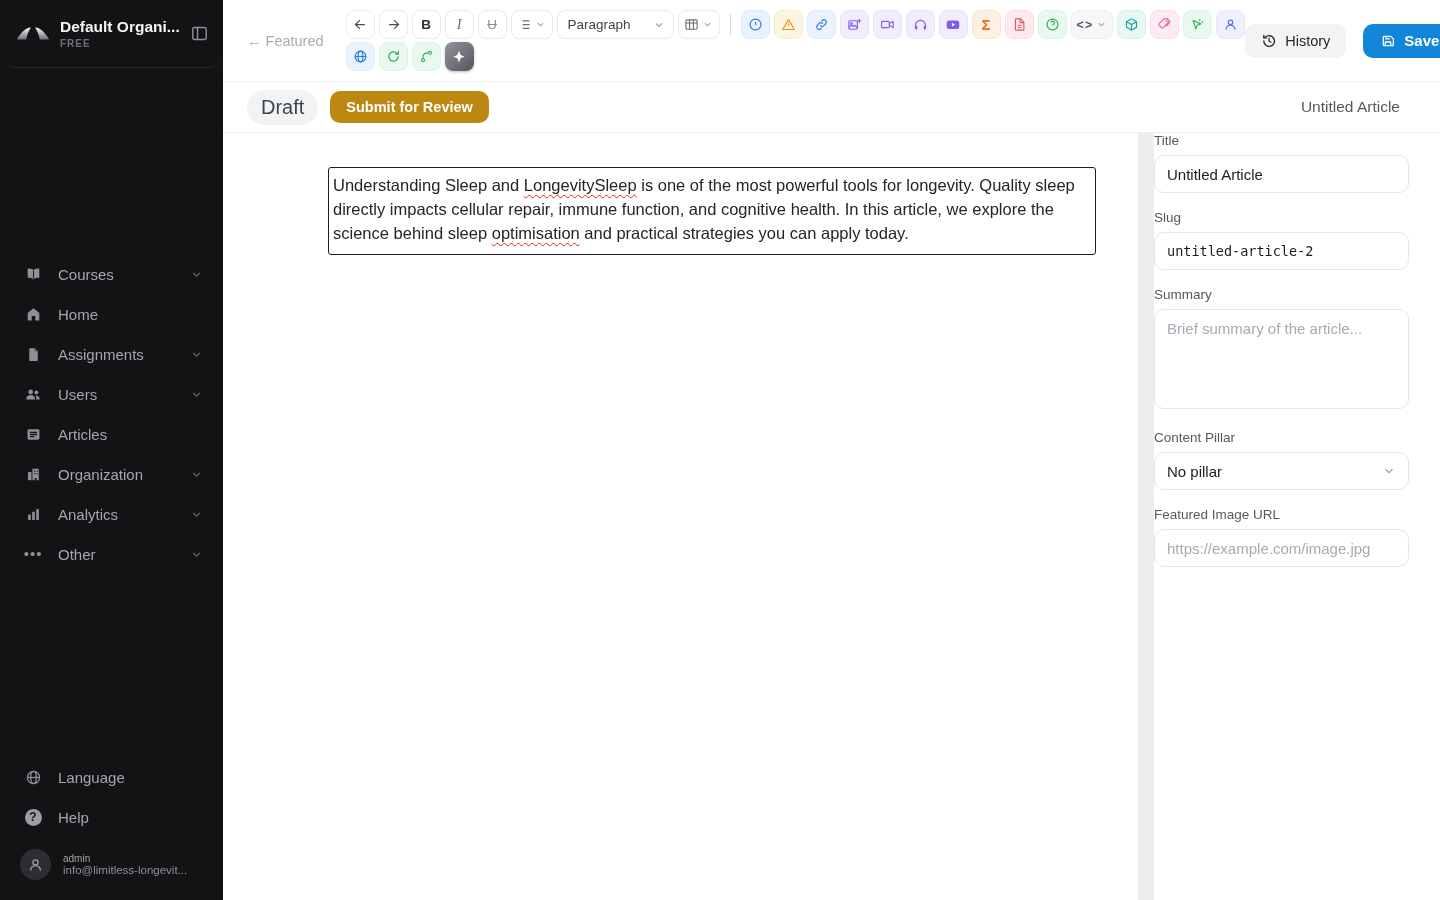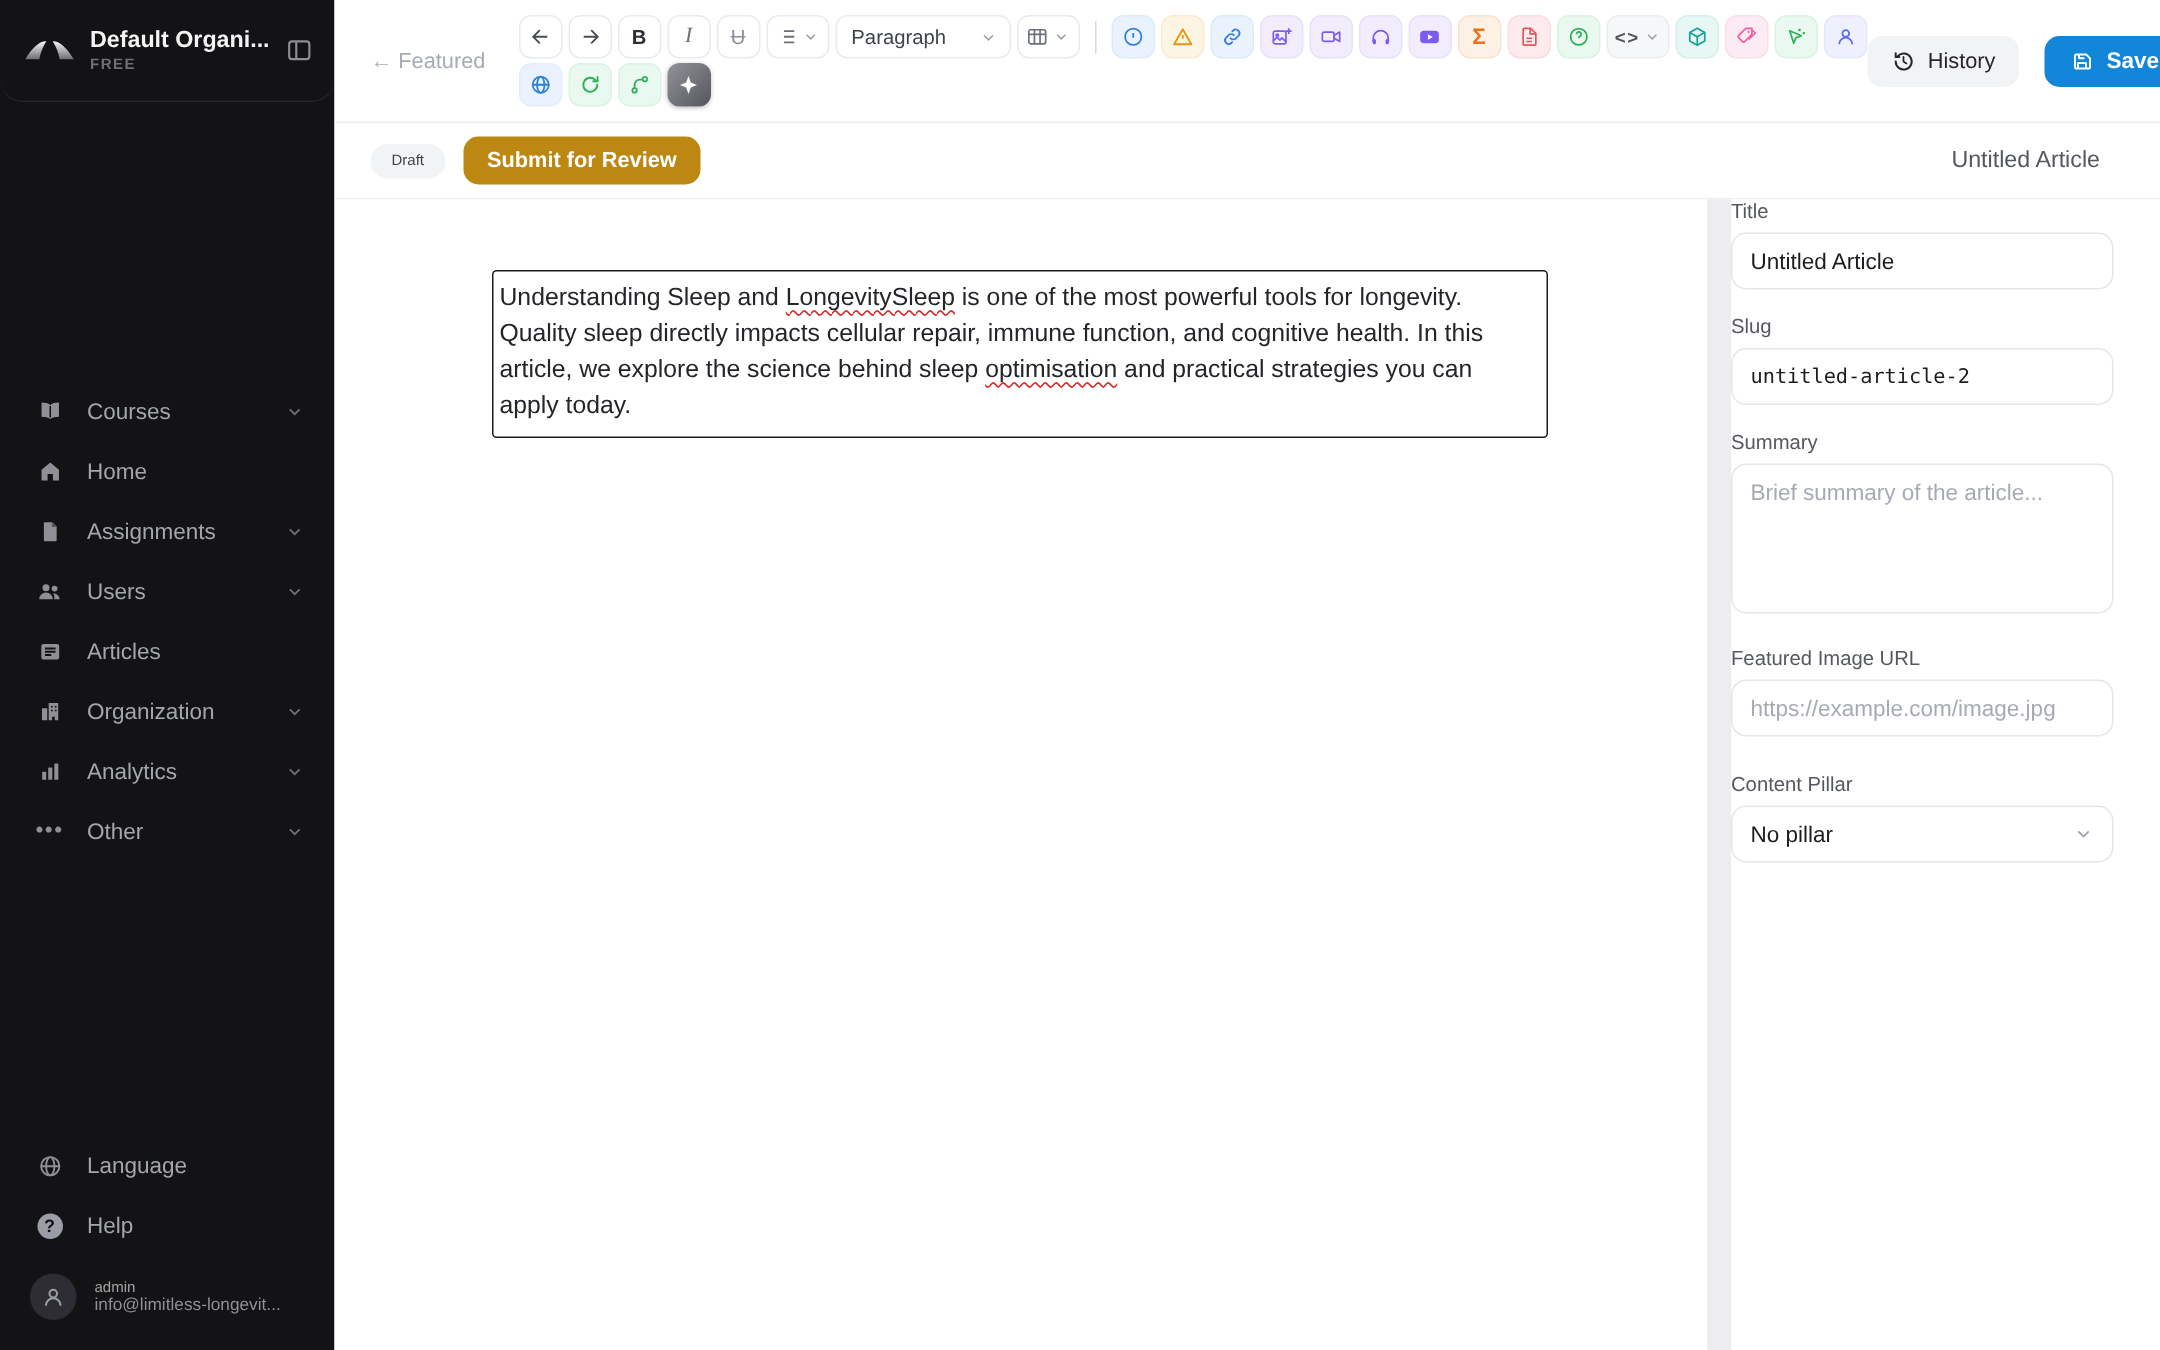--- a/index.html
+++ b/index.html
@@ -106,36 +106,35 @@
     font-size: 15px; font-weight: 600; color: #fff; cursor: pointer; border: none;
   }
 
   
   .statusbar {
     height: 51px; border-bottom: 1px solid #eceef1; background: #fff;
     display: flex; align-items: center; gap: 12px; padding: 0 40px 0 24px;
   }
   .badge-draft {
     background: #f2f3f5; color: #3f444b; border-radius: 999px;
-    padding: 6px 14px; font-size: 10px;
+    padding: 6px 14px; font-size: 20px;
   }
   .btn-submit {
     background: #bd8812; color: #fff; border: none; border-radius: 10px;
     padding: 8px 16px; font-size: 14.5px; font-weight: 700; cursor: pointer;
   }
   .doc-title { margin-left: auto; color: #55585e; font-size: 15.5px; }
 
   
   .workspace { flex: 1; display: flex; min-height: 0; }
   .editor-area { flex: 1; background: #fff; padding: 34px 0 0 105px; }
   .para {
-    width: 704px; border: 1.6px solid #1b1d20; border-radius: 3px;
+    width: 768px; border: 1.6px solid #1b1d20; border-radius: 3px;
     padding: 5px 9px 9px 4px; font-size: 16.5px; line-height: 24px; color: #232529;
     cursor: text;
-    margin-top: 13px;
   }
   .squiggle {
     text-decoration: underline; text-decoration-style: wavy;
     text-decoration-color: #dc2626; text-decoration-thickness: 1px;
     text-underline-offset: 3px;
   }
   .scroll-track { width: 16px; background: #ededef; }
 
   
   .settings { width: 286px; min-width: 286px; background: #fff; padding: 0 31px 0 0; }
@@ -551,29 +550,29 @@
       <div class="field">
         <label>Slug</label>
         <input class="inp inp-mono" type="text" value="untitled-article-2" style="">
       </div>
 
       <div class="field">
         <label>Summary</label>
         <textarea class="ta" placeholder="Brief summary of the article..." style=""></textarea>
       </div>
 
-      <div class="field field-gap">
-        <label>Featured Image URL</label>
-        <input class="inp" type="text" placeholder="https://example.com/image.jpg" style="">
-      </div>
-
       <div class="field">
         <label>Content Pillar</label>
         <div class="sel">
           <span>No pillar</span>
           <svg width="14" height="14" viewBox="0 0 24 24" fill="none" stroke="#9aa0a8" stroke-width="2">
               <path d="m6 9 6 6 6-6"></path>
             </svg>
         </div>
       </div>
+
+      <div class="field field-gap">
+        <label>Featured Image URL</label>
+        <input class="inp" type="text" placeholder="https://example.com/image.jpg" style="">
+      </div>
     </div>
   </div>
 </div>
 
 </body></html>

